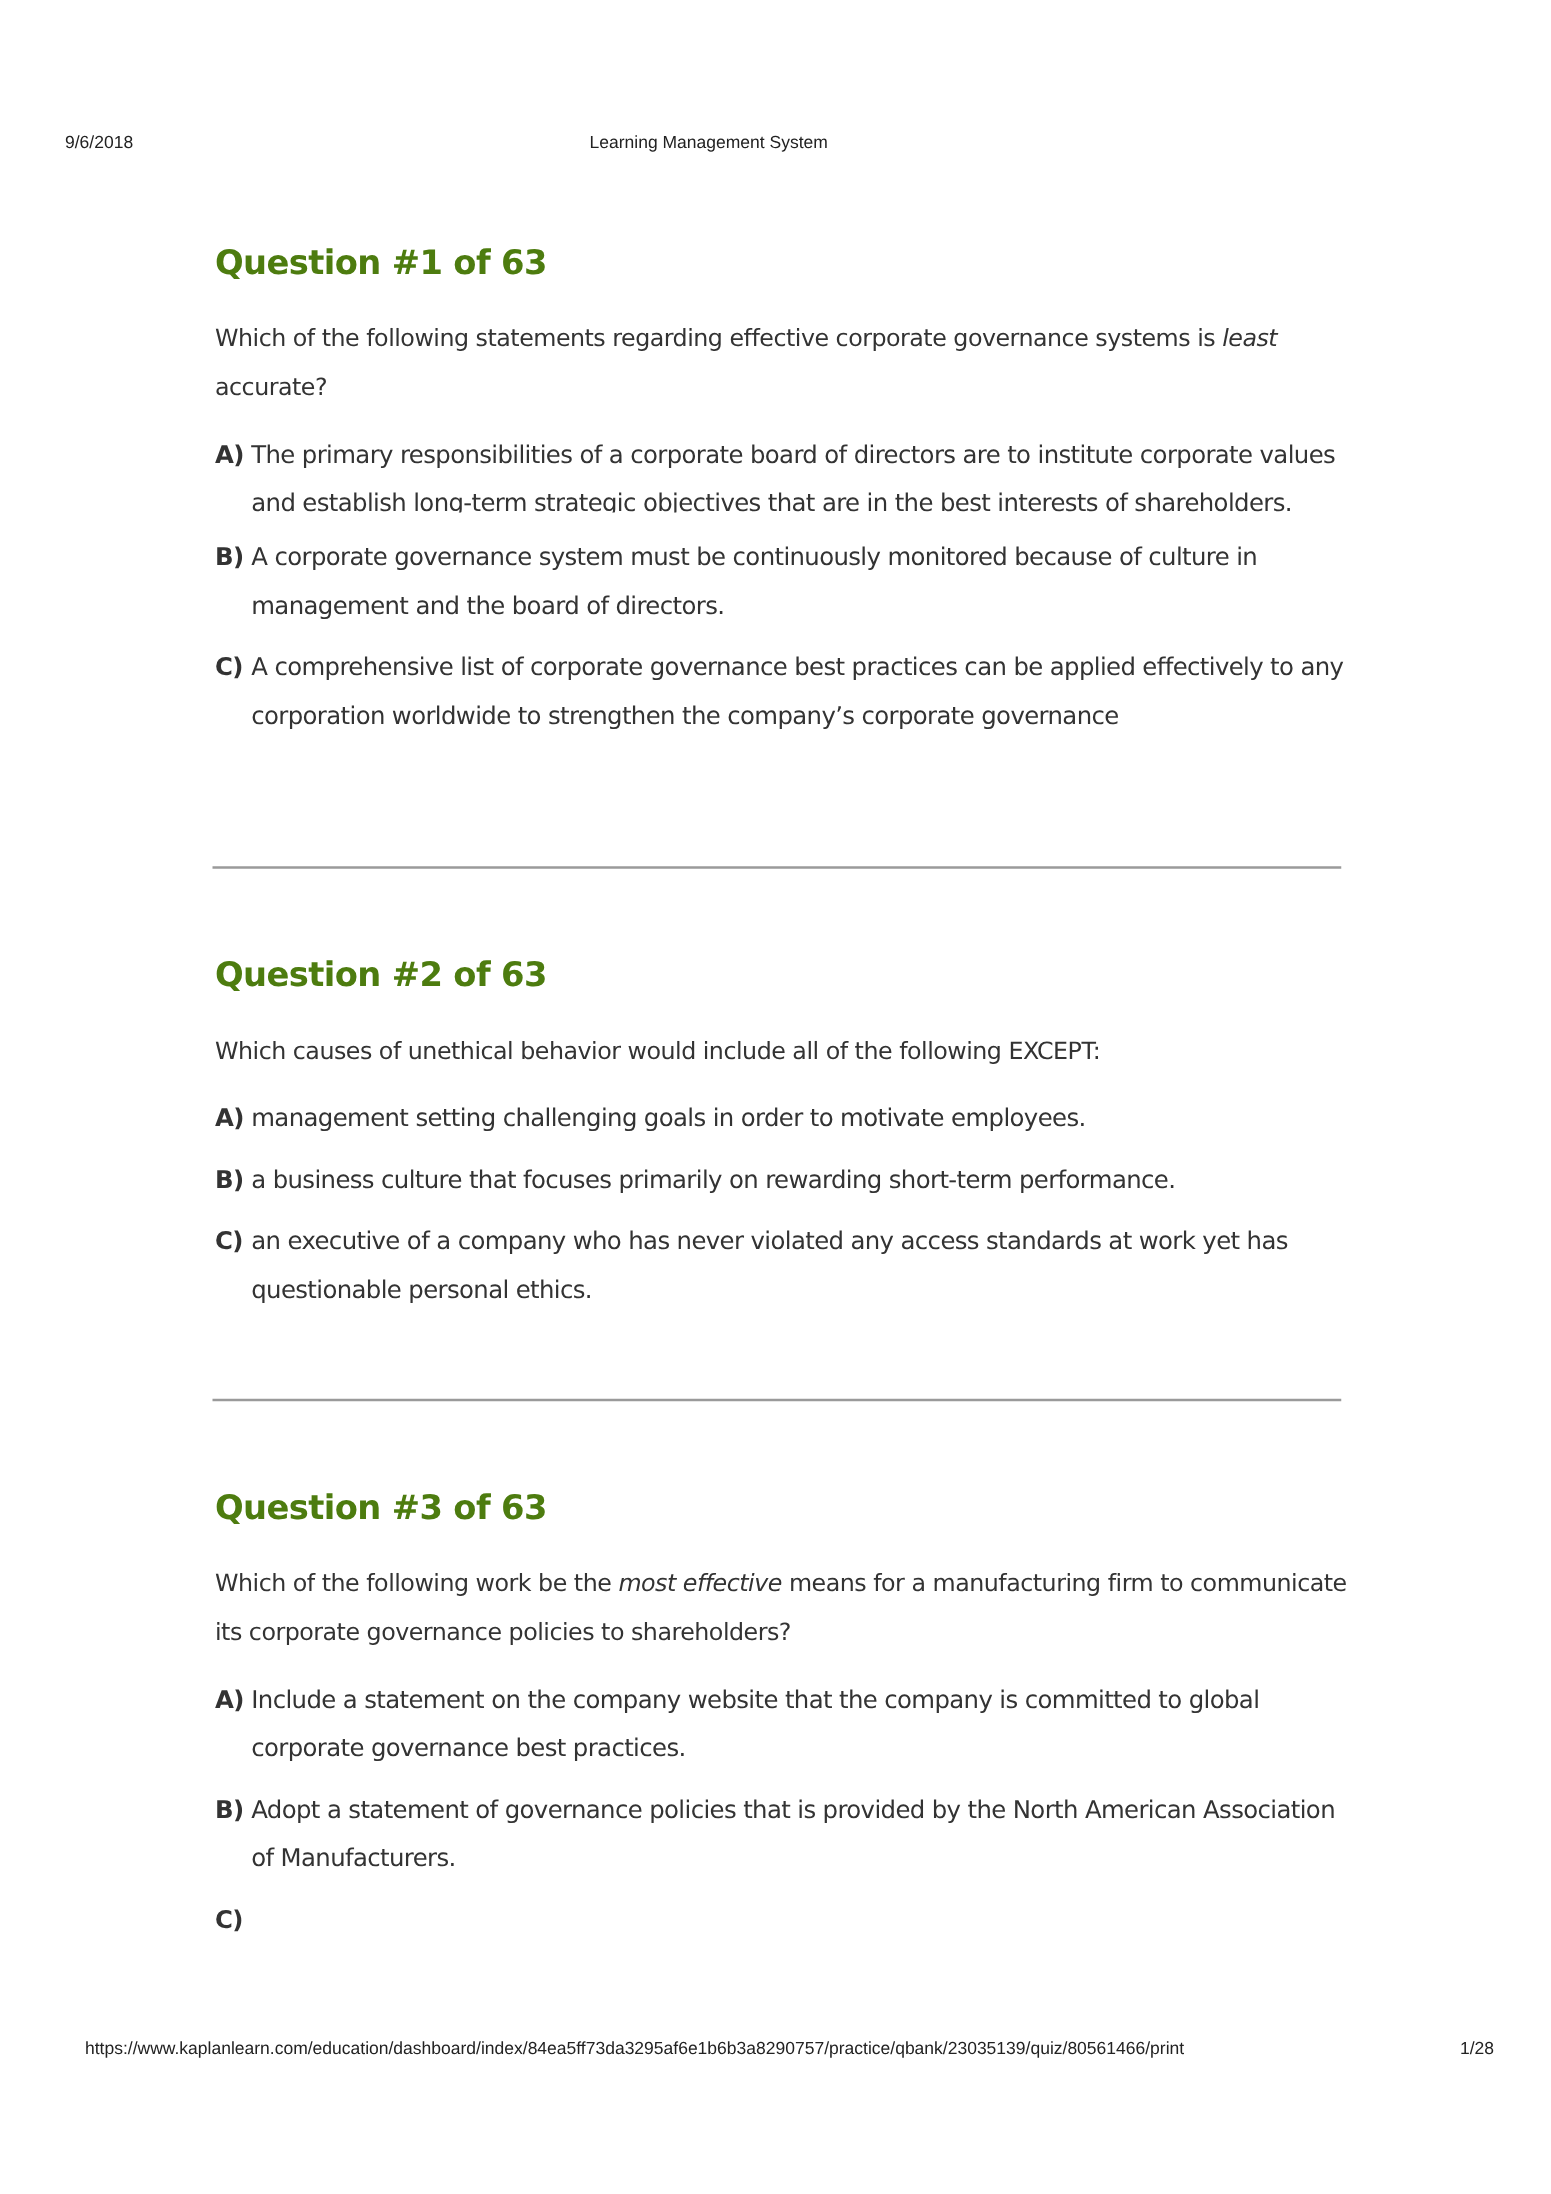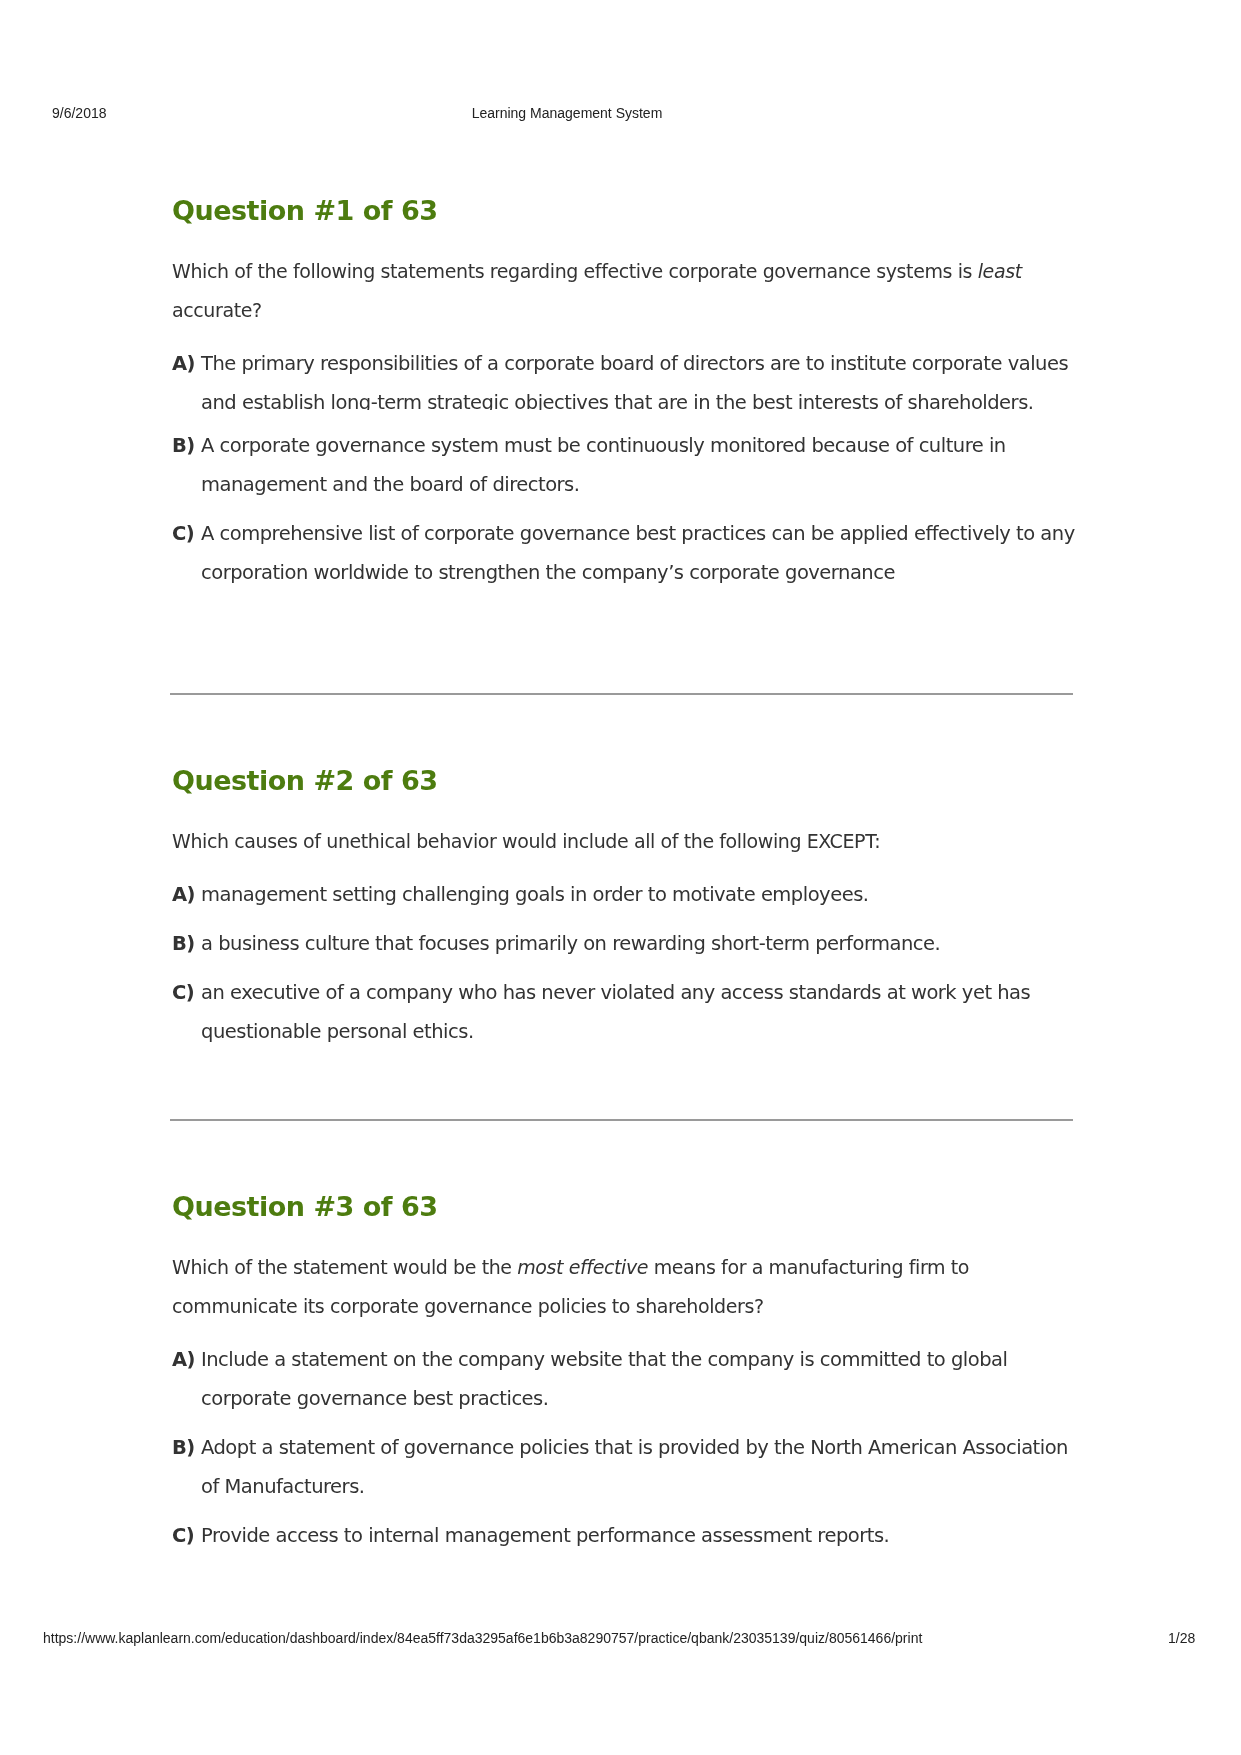--- a/index.html
+++ b/index.html
@@ -1,21 +1,21 @@
 <!DOCTYPE html>
 <html><head>
 <meta charset="utf-8">
 <style>
   html, body { margin: 0; padding: 0; background: #ffffff; }
   body { width: 1241px; height: 1755px; position: relative; overflow: hidden; font-family: "Liberation Sans", sans-serif; color: #333; }
   .hdr { position: absolute; top: 105px; left: 0; width: 1241px; font-size: 14px; color: #222; }
   .hdr .date { position: absolute; left: 52px; }
   .hdr .title { position: absolute; left: 0; width: 1134px; text-align: center; }
   .ftr { position: absolute; top: 1630px; left: 0; width: 1241px; font-size: 14px; color: #222; }
-  .ftr .url { position: absolute; left: 43px; }
+  .ftr .url { position: absolute; left: 68px; }
   .ftr .pg { position: absolute; left: 1168px; }
   .content { position: absolute; left: 172px; top: 195px; width: 910px; }
   .qtitle { font-family: "DejaVu Sans", sans-serif; font-weight: bold; font-size: 27px; color: #4d7c0f; margin: 0; letter-spacing: -0.5px; }
   .qtext { font-family: "DejaVu Sans", sans-serif; font-size: 19px; line-height: 39px; color: #333; margin: 0; letter-spacing: -0.4px; }
   .qtext em { font-style: italic; }
   .opt { position: relative; font-family: "DejaVu Sans", sans-serif; font-size: 19.5px; line-height: 39px; color: #333; padding-left: 29px; letter-spacing: -0.5px; }
   .opt .lbl { position: absolute; left: 0; top: 0; font-weight: bold; }
   .clip { overflow: hidden; }
   .divider { height: 2px; background: #9a9a9a; width: 903px; }
 </style>
@@ -62,32 +62,31 @@
     <div class="opt" style="margin-top:10px;">
       <span class="lbl">C)</span>
       <span>an executive of a company who has never violated any access standards at work yet has questionable personal ethics.</span>
     </div>
   </section>
 
   <div class="divider" style="position:absolute; top:924px; left:-2px;"></div>
 
   <section style="position:absolute; top:996px; left:0; width:910px;">
     <h2 class="qtitle">Question #3 of 63</h2>
-    <p class="qtext" style="margin-top:26px;"><span>Which of the statement would be the </span><em>most effective</em><span> means for a manufacturing firm to communicate its corporate governance policies to shareholders?</span></p>
+    <p class="qtext" style="margin-top:26px;"><span>Which of the following work be the </span><em>most effective</em><span> means for a manufacturing firm to communicate its corporate governance policies to shareholders?</span></p>
     <div class="opt" style="margin-top:14px;">
       <span class="lbl">A)</span>
       <span>Include a statement on the company website that the company is committed to global corporate governance best practices.</span>
     </div>
     <div class="opt" style="margin-top:10px;">
       <span class="lbl">B)</span>
       <span>Adopt a statement of governance policies that is provided by the North American Association of Manufacturers.</span>
     </div>
     <div class="opt" style="margin-top:10px;">
       <span class="lbl">C)</span>
-      <span>Provide access to internal management performance assessment reports.</span>
     </div>
   </section>
 </div>
 
 <div class="ftr">
   <span class="url">https://www.kaplanlearn.com/education/dashboard/index/84ea5ff73da3295af6e1b6b3a8290757/practice/qbank/23035139/quiz/80561466/print</span>
   <span class="pg">1/28</span>
 </div>
 
 </body></html>

